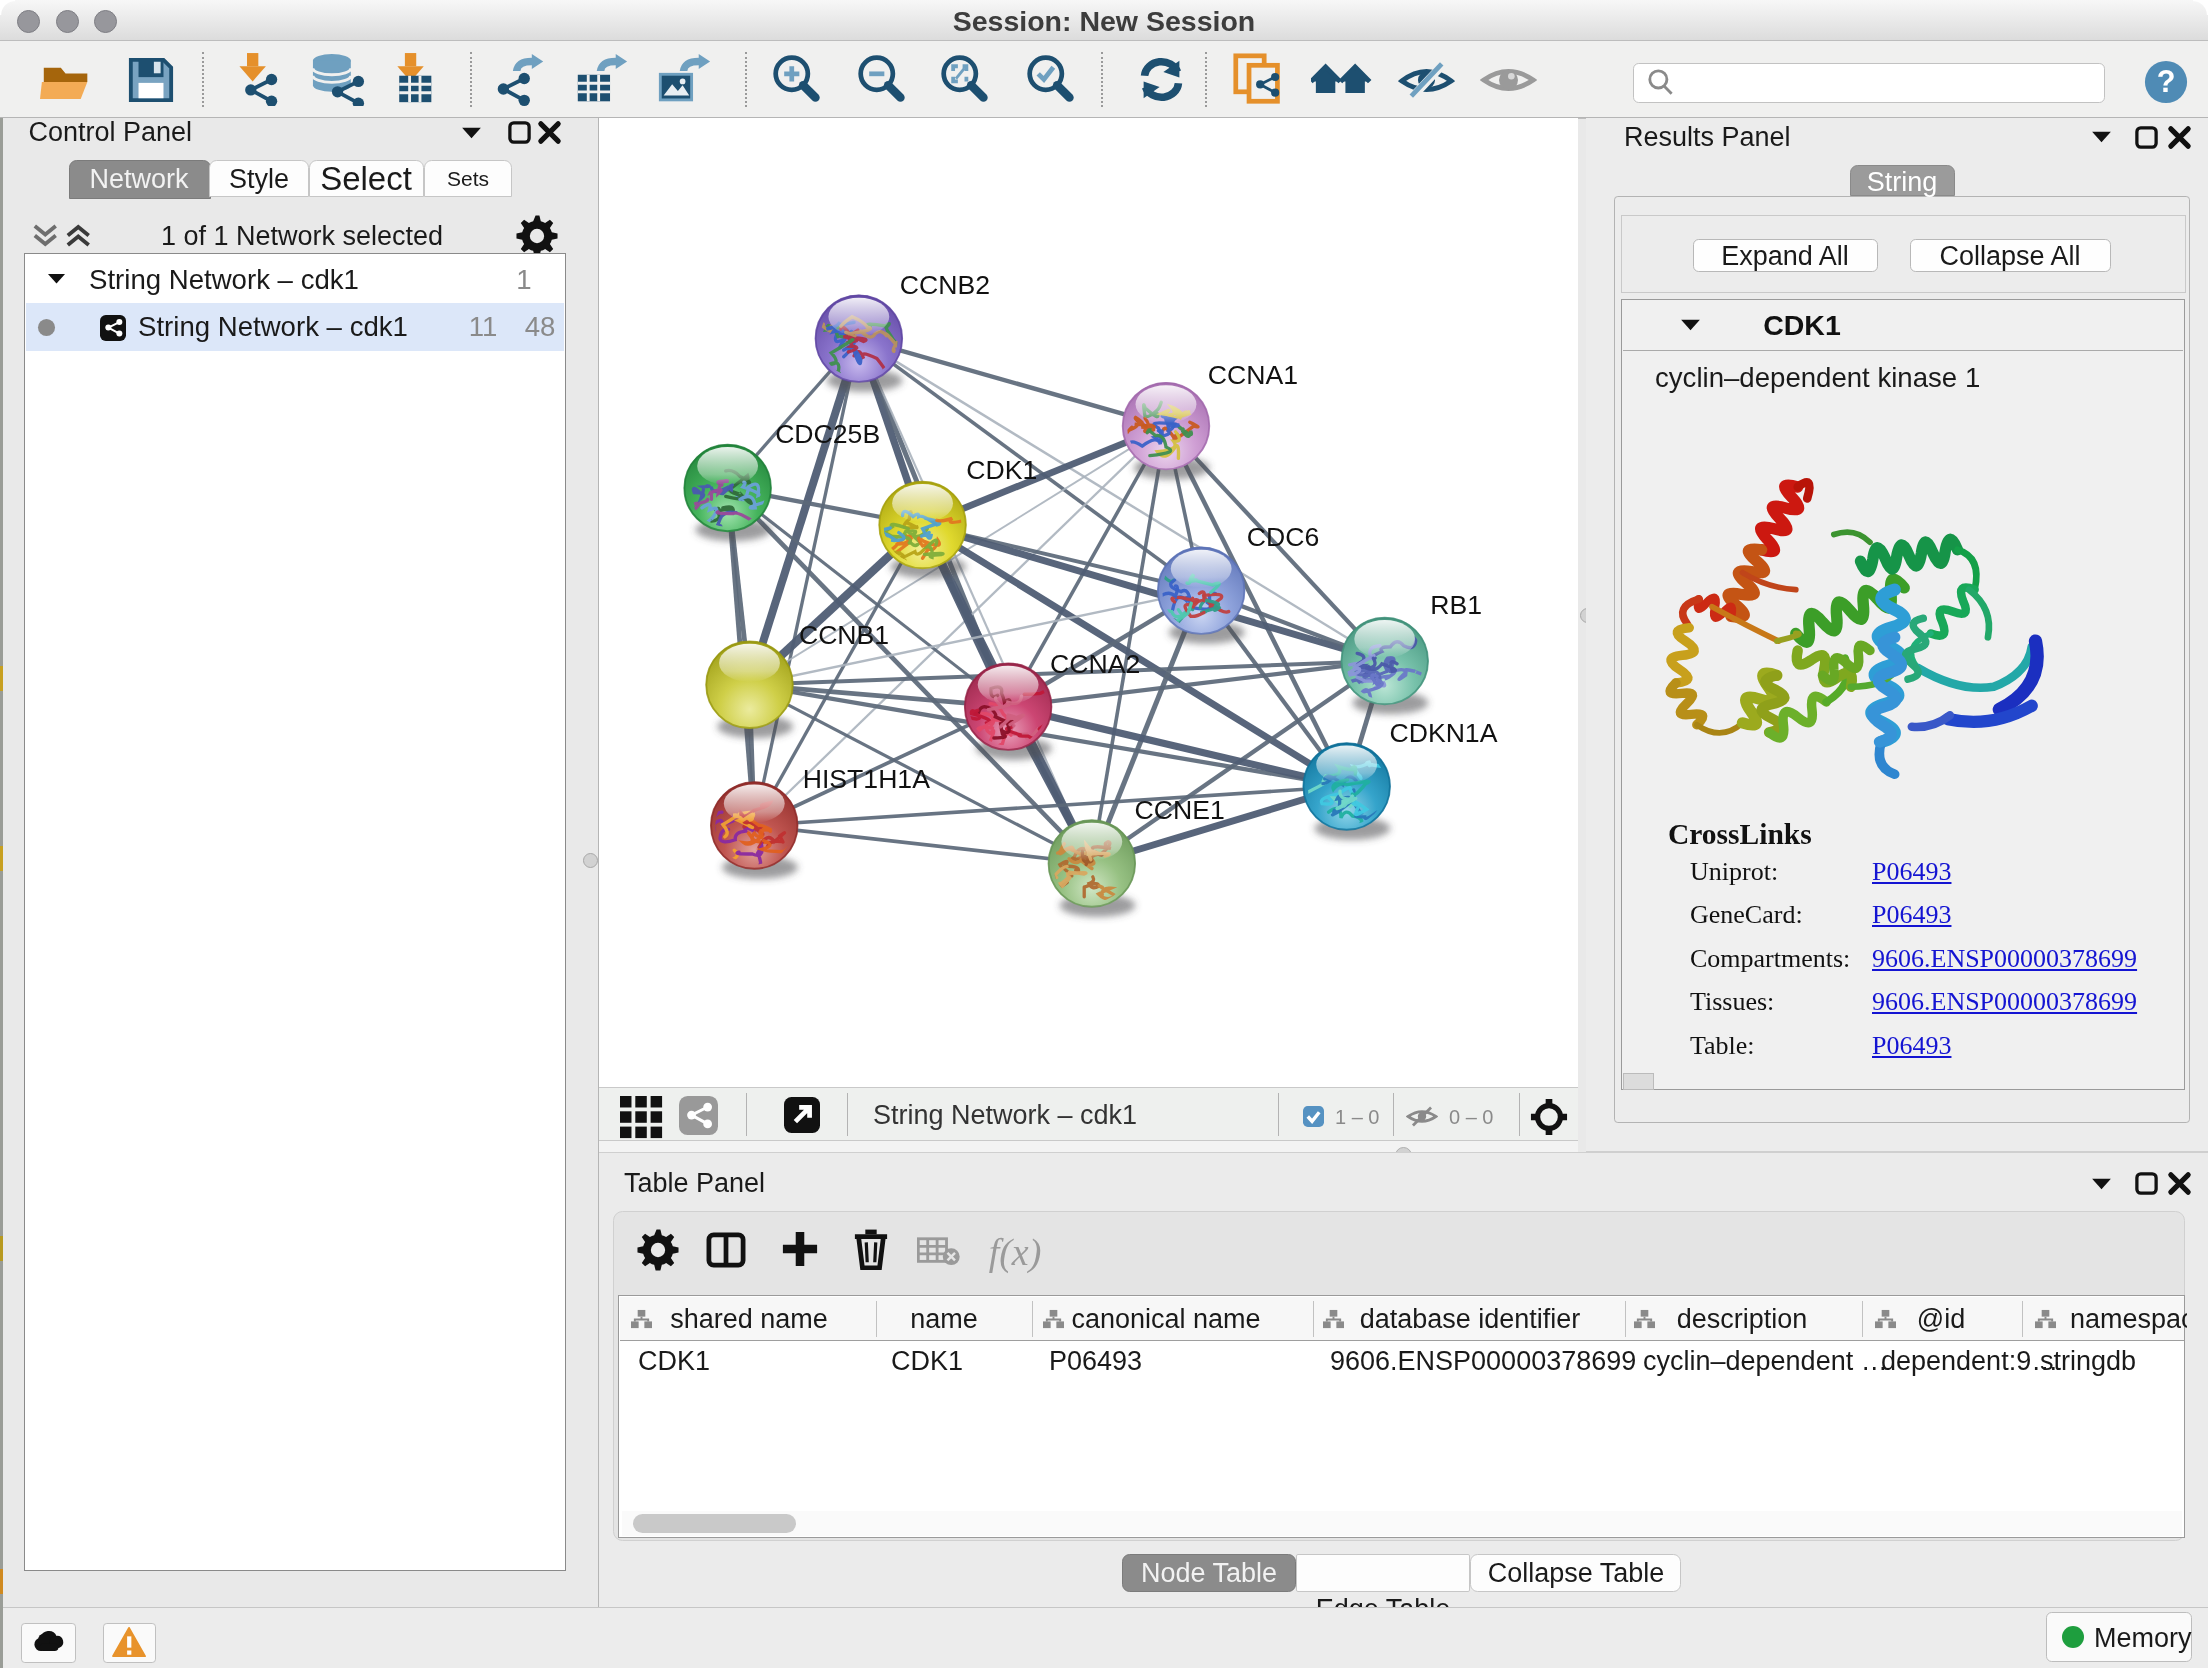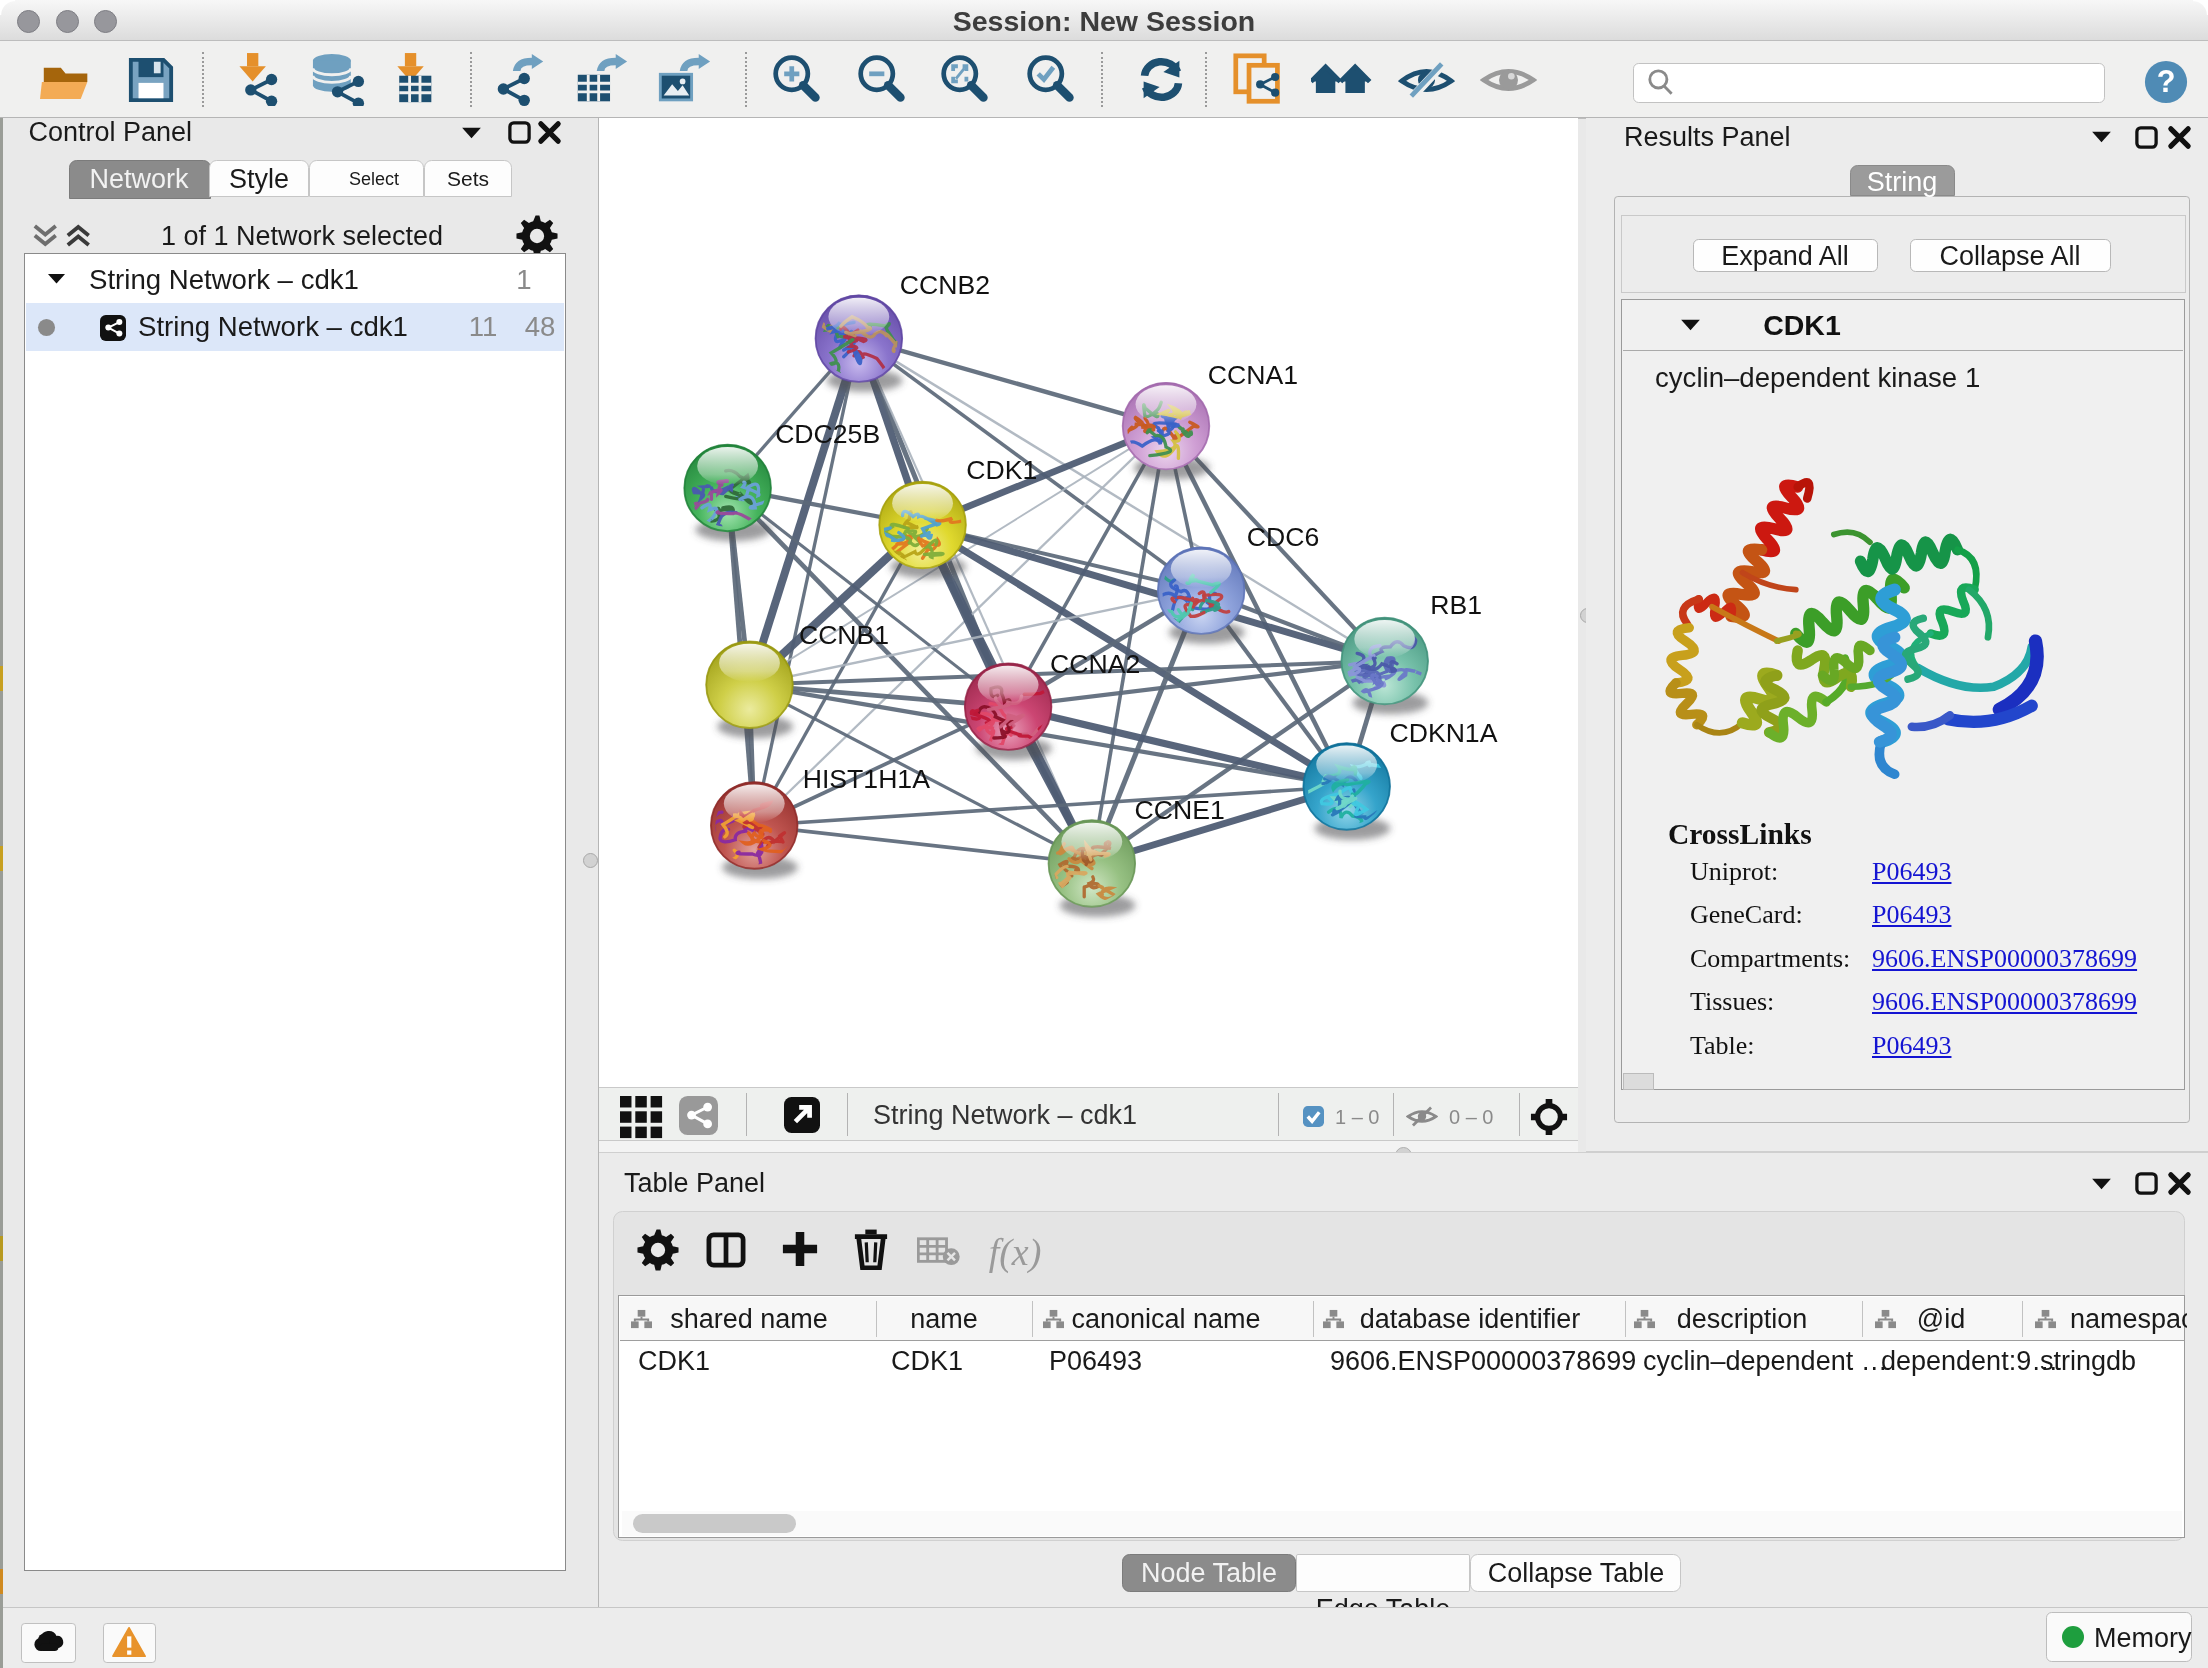--- a/index.html
+++ b/index.html
@@ -178,21 +178,21 @@
     <rect x="3" y="3" width="20" height="20" rx="4" fill="none" stroke="#111" stroke-width="3.4"></rect>
   </svg>
 <svg class="abs" style="left:537px;top:120px;" width="25" height="25" viewBox="0 0 26 26">
     <path d="M4 4 L22 22 M22 4 L4 22" stroke="#111" stroke-width="5.4" stroke-linecap="round"></path>
   </svg>
 <div class="abs" style="left:69px;top:160px;width:140px;height:37px;background:#8b8b8b;border:1px solid #7b7b7b;border-radius:7.6px 7.6px 0 0;"></div>
 <div class="txt" style="left:139px;top:179px;transform:translate(-50%,-50%);font-size:27px;color:#f2f2f2;font-weight:normal;font-family:'Liberation Sans',sans-serif;">Network</div>
 <div class="abs" style="left:209px;top:160px;width:100px;height:37px;background:#fdfdfd;border:1px solid #c6c6c6;border-radius:7.6px 7.6px 0 0;box-sizing:border-box;"></div>
 <div class="txt" style="left:259px;top:179px;transform:translate(-50%,-50%);font-size:27px;color:#1a1a1a;font-weight:normal;font-family:'Liberation Sans',sans-serif;">Style</div>
 <div class="abs" style="left:309px;top:160px;width:115px;height:37px;background:#fdfdfd;border:1px solid #c6c6c6;border-radius:7.6px 7.6px 0 0;box-sizing:border-box;"></div>
-<div class="txt" style="left:366px;top:179px;transform:translate(-50%,-50%);font-size:18px;color:#1a1a1a;font-weight:normal;font-family:'Liberation Sans',sans-serif;margin-left:8px;">Select</div>
+<div class="txt" style="left:366px;top:179px;transform:translate(-50%,-50%);font-size:33px;color:#1a1a1a;font-weight:normal;font-family:'Liberation Sans',sans-serif;">Select</div>
 <div class="abs" style="left:424px;top:160px;width:88px;height:37px;background:#fdfdfd;border:1px solid #c6c6c6;border-radius:7.6px 7.6px 0 0;box-sizing:border-box;"></div>
 <div class="txt" style="left:468px;top:179px;transform:translate(-50%,-50%);font-size:21px;color:#1a1a1a;font-weight:normal;font-family:'Liberation Sans',sans-serif;">Sets</div>
 <svg class="abs" style="left:31px;top:223px;" width="28.5" height="25" viewBox="0 0 30 26">
     <path d="M4 3 L15 12 L26 3 M4 13 L15 22 L26 13" stroke="#6e6e6e" stroke-width="4" fill="none"></path>
   </svg>
 <svg class="abs" style="left:64px;top:223px;" width="28.5" height="25" viewBox="0 0 30 26">
     <path d="M4 23 L15 14 L26 23 M4 13 L15 4 L26 13" stroke="#3a3a3a" stroke-width="4" fill="none"></path>
   </svg>
 <div class="txt" style="left:302px;top:236px;transform:translate(-50%,-50%);font-size:27px;color:#1a1a1a;font-weight:normal;font-family:'Liberation Sans',sans-serif;">1 of 1 Network selected</div>
 <svg class="abs" style="left:516px;top:215px;" width="42" height="42" viewBox="0 0 44 44">

